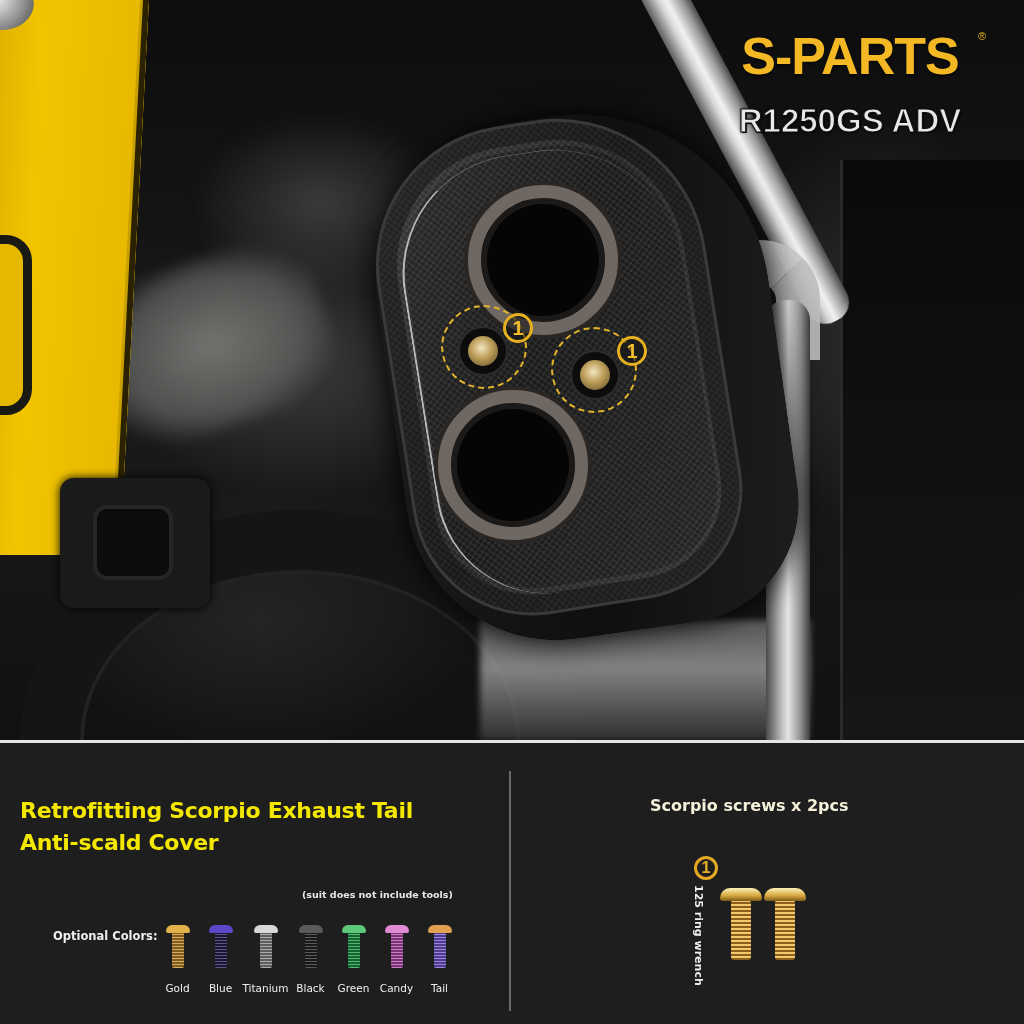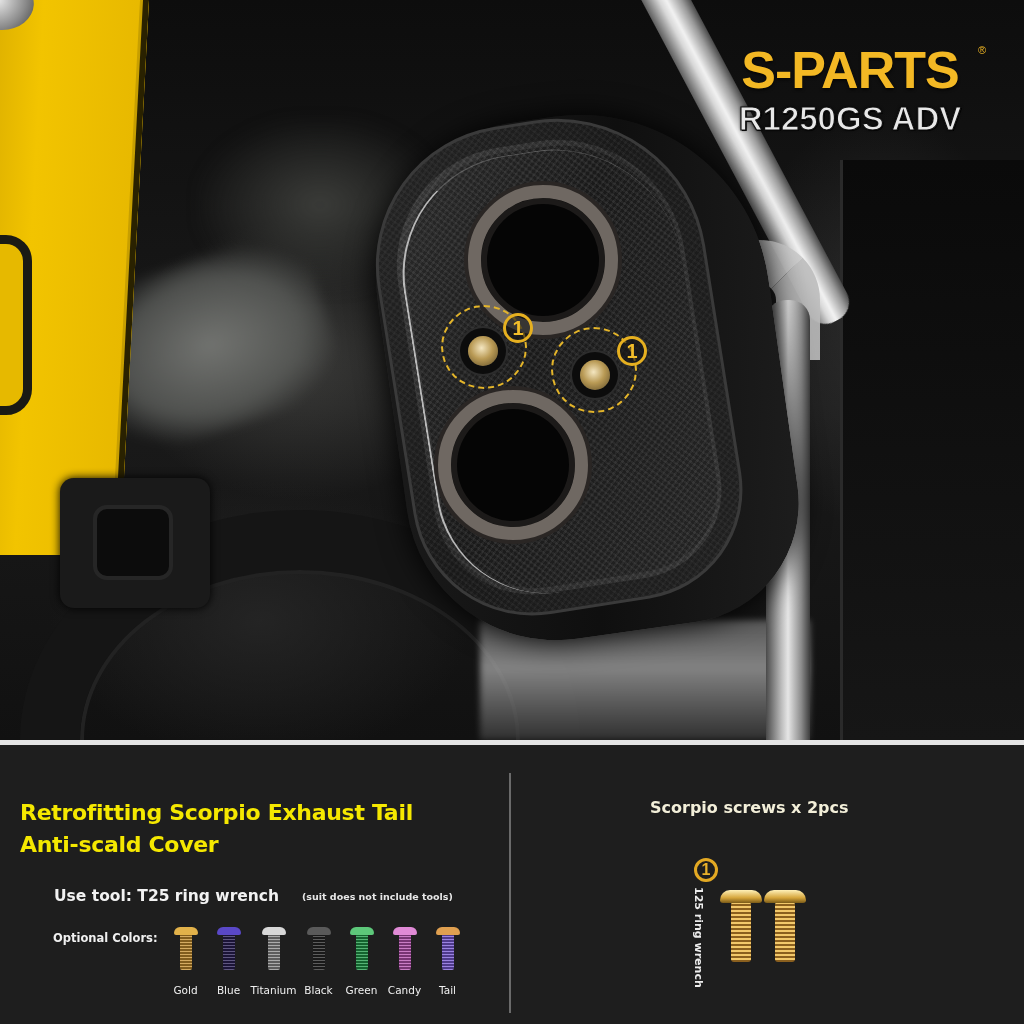--- a/index.html
+++ b/index.html
@@ -136,50 +136,50 @@
   .callout.c1 { left: 503px; top: 313px; }
   .callout.c2 { left: 617px; top: 336px; }
   .watermark {
     position: absolute; left: 330px; top: 410px; width: 370px;
     font: bold 37px/44px "Liberation Sans", sans-serif; color: rgba(200,200,200,0.38);
     letter-spacing: -0.5px; white-space: nowrap; text-align: center;
   }
 
   
   .brand {
-    position: absolute; right: 44px; top: 42px; text-align: center; width: 260px;
+    position: absolute; right: 44px; top: 28px; text-align: center; width: 260px;
   }
   .brand-logo {
     font: bold 52px/56px "Liberation Sans", sans-serif; color: #f3b824;
     letter-spacing: -1px;
     text-shadow: 0 2px 3px rgba(0,0,0,0.6);
   }
   .brand-reg { position: absolute; right: -6px; top: 2px; font: 11px "Liberation Sans", sans-serif; color: #f3b824; }
   .brand-model {
-    margin-top: 2px;
+    margin-top: 18px;
     font: bold 33px/38px "Liberation Sans", sans-serif; color: #e8e8e8;
     -webkit-text-stroke: 1.2px #111;
     text-shadow: 1px 1px 0 #000, 0 0 3px #000;
   }
 
   
   .info {
     position: absolute; left: 0; top: 740px; width: 1024px; height: 284px; background: #1e1e1e;
-    border-top: 5px solid #e5e5e5;
+    border-top: 3px solid #e5e5e5;
   }
   .divider { position: absolute; left: 509px; top: 28px; width: 2px; height: 240px; background: #6a6a6a; }
   .title {
     position: absolute; left: 20px; top: 52px; width: 470px;
     font: bold 22px/32px "DejaVu Sans", sans-serif; color: #f5e800;
     letter-spacing: -0.3px;
   }
   .tool-line { position: absolute; left: 54px; top: 140px; font: bold 15.5px/22px "DejaVu Sans", sans-serif; color: #f2f2f2; }
   .tool-note { position: absolute; left: 302px; top: 145px; font: bold 9.5px/14px "DejaVu Sans", sans-serif; color: #e8e8e8; }
   .opt-label { position: absolute; left: 53px; top: 185px; font: bold 11.5px/16px "DejaVu Sans", sans-serif; color: #f0f0f0; text-align: center; }
-  .swatches { position: absolute; left: 164px; top: 180px; display: flex; justify-content: space-between; }
+  .swatches { position: absolute; left: 156px; top: 180px; display: flex; justify-content: space-between; }
   .swatch { width: 43px; display: flex; flex-direction: column; align-items: center; }
   .swatch:nth-child(3) { width: 47px; }
   .screw { position: relative; width: 26px; height: 48px; }
   .screw .head {
     position: absolute; left: 1px; top: 2px; width: 24px; height: 8px; border-radius: 6px 6px 2px 2px;
   }
   .screw .shank {
     position: absolute; left: 7px; top: 8px; width: 12px; height: 37px; border-radius: 2px;
     background-image: repeating-linear-gradient(180deg, rgba(255,255,255,0.25) 0 1px, rgba(0,0,0,0.35) 1px 3px);
   }
@@ -242,21 +242,20 @@
     <span class="brand-reg">®</span>
     <div class="brand-model">R1250GS ADV</div>
   </div>
 </div>
 
 <div class="info">
   <div class="title">
     <div>Retrofitting Scorpio Exhaust Tail</div>
     <div>Anti-scald Cover</div>
   </div>
-  <div class="tool-line">Use tool: T25 ring wrench</div>
   <div class="tool-note">(suit does not include tools)</div>
   <div class="opt-label">Optional Colors:</div>
 
   <div class="swatches">
     <div class="swatch">
       <div class="screw">
         <div class="shank" style="background-color:#c68f2c"></div>
           <div class="head" style="background:#e2b24a"></div>
       </div>
       <div class="swatch-name">Gold</div>

